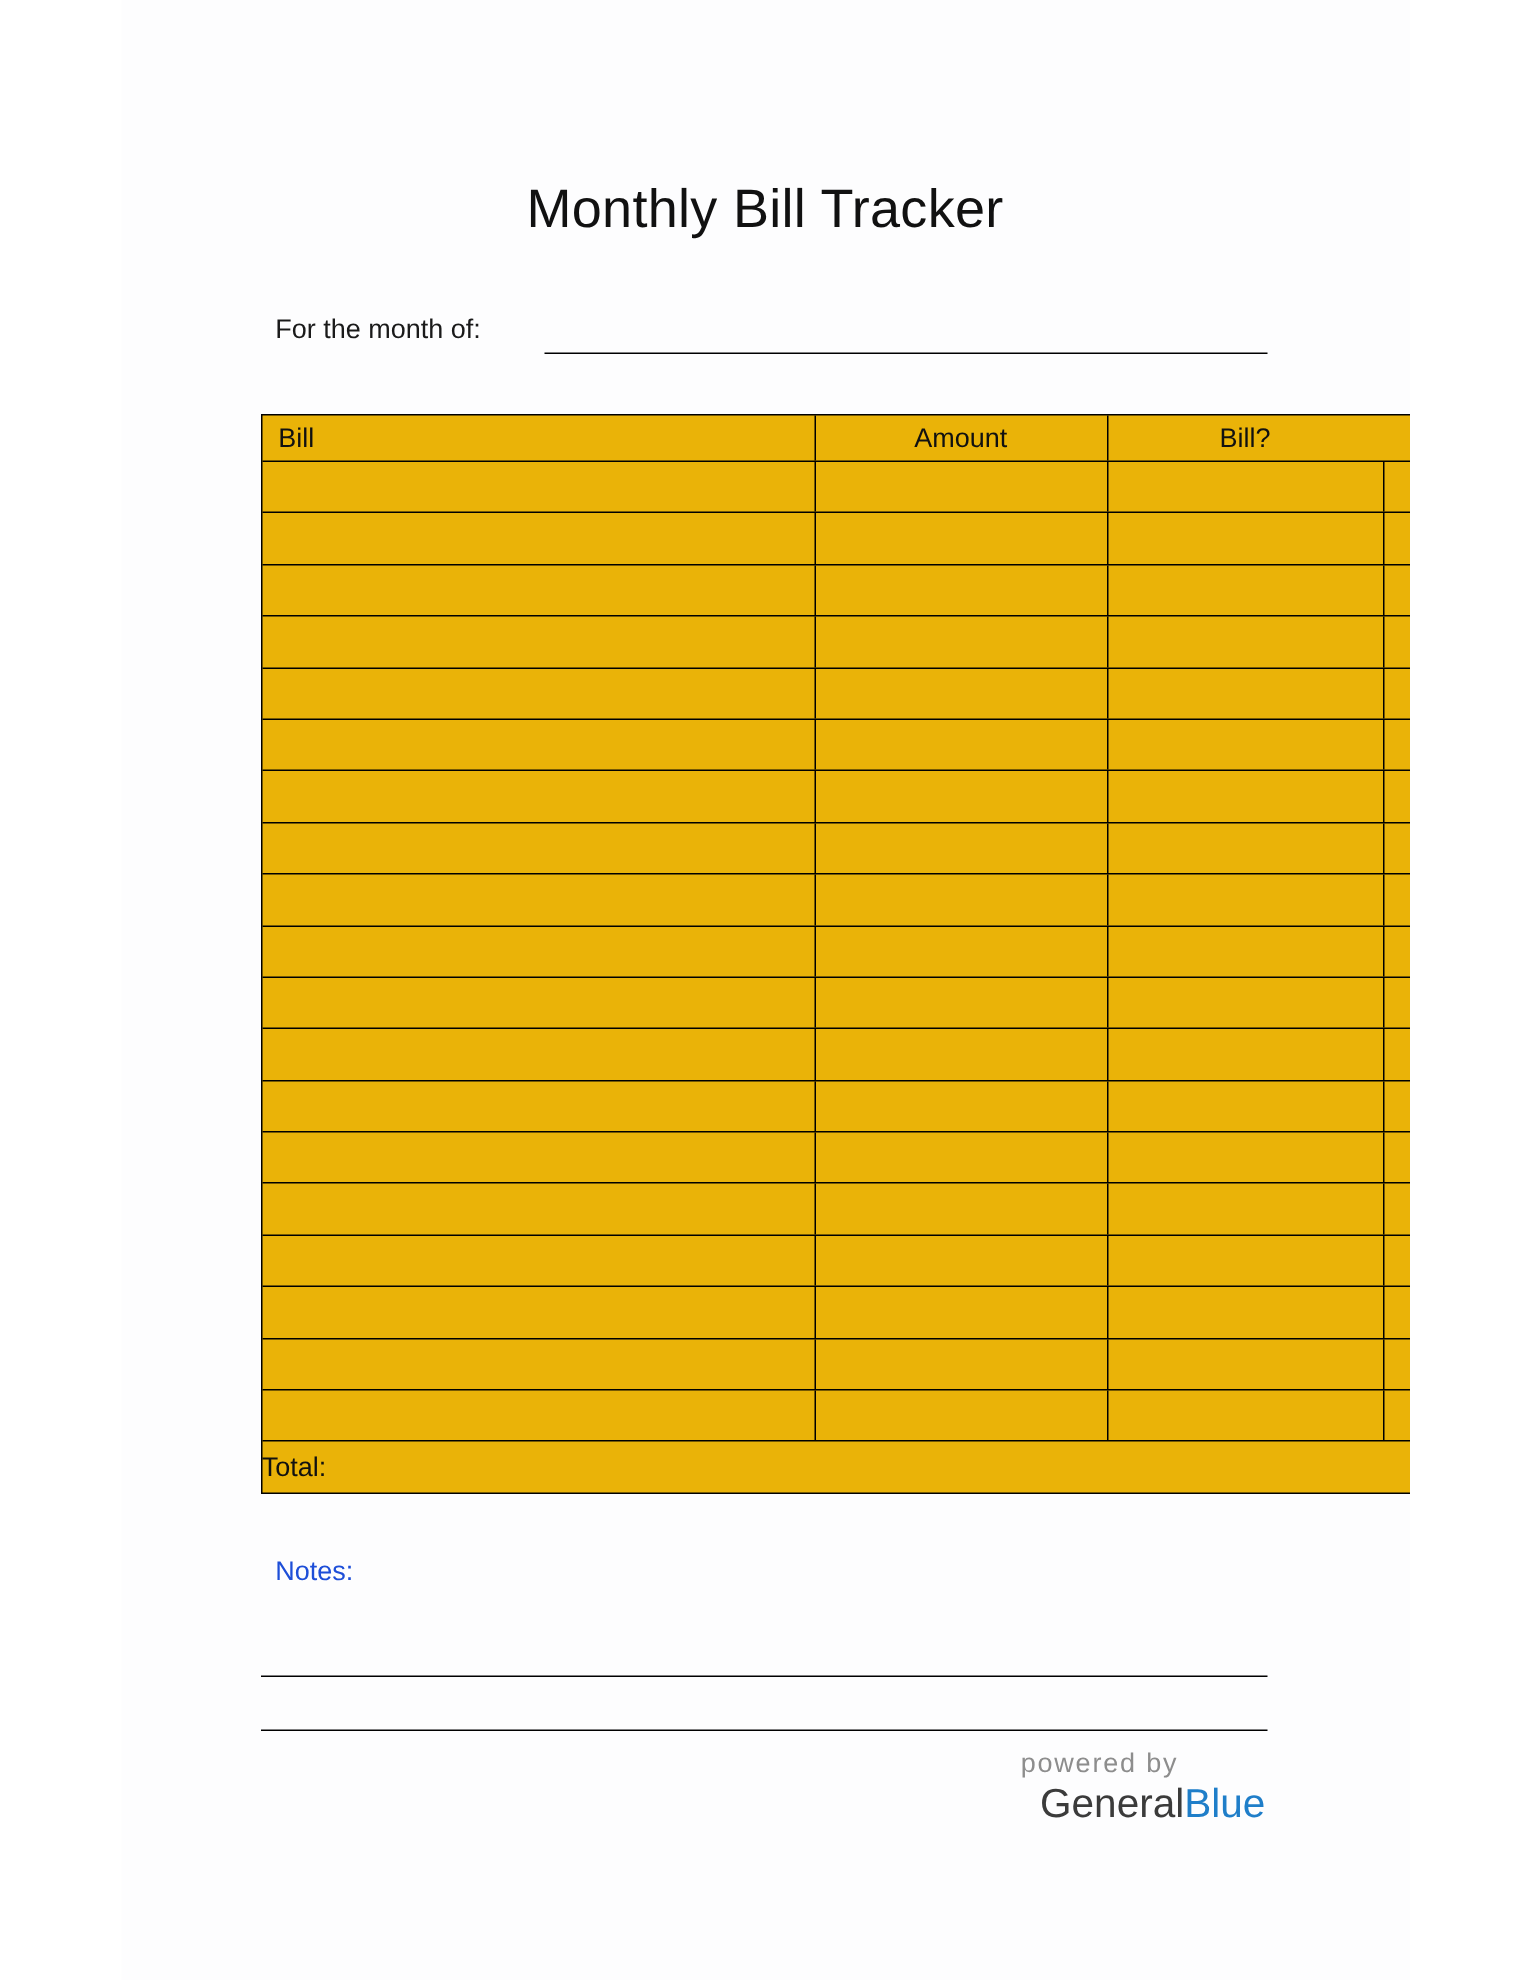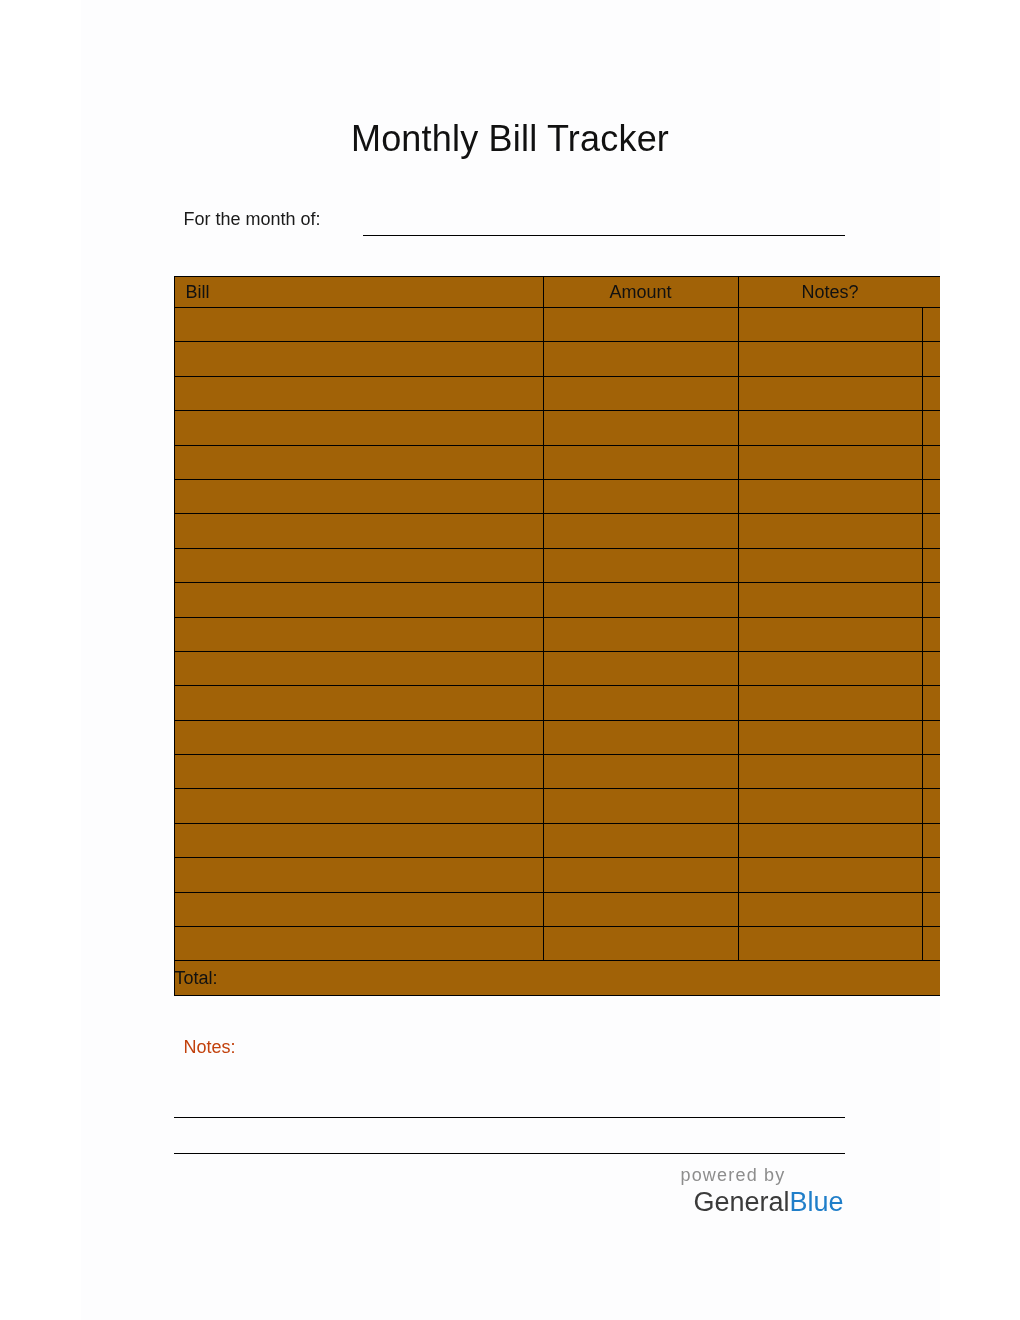--- a/index.html
+++ b/index.html
@@ -45,21 +45,21 @@
     top: 26px;
     height: 0;
     border-top: 1px solid #000;
   }
 
   
   .bill-table {
     width: 833px;
     margin: 41px 0 0 93px;
     border: 1px solid #000;
-    background: #a16207;
+    background: #eab308;
   }
   .thead, .trow {
     display: grid;
     grid-template-columns: 368px 195px 184px 1fr;
   }
   .thead { height: 30px; }
   .hcell {
     display: flex;
     align-items: center;
     justify-content: center;
@@ -95,21 +95,21 @@
     padding-right: 2px;
     color: #111;
   }
   .total-right { flex: 1; height: 100%; }
 
   
   .notes-section { margin: 41px 95px 0 93px; }
   .notes-label {
     font-size: 18px;
     margin-left: 10px;
-    color: #c2410c;
+    color: #1d4ed8;
   }
   .note-line { border-bottom: 1px solid #000; height: 0; }
   .note-line.first { margin-top: 59px; }
   .note-line.second { margin-top: 35px; }
 
   
   .footer {
     margin: 11px 96px 0 0;
     text-align: right;
   }
@@ -136,21 +136,21 @@
 
   <div class="month-section">
     <span class="month-label">For the month of:</span>
     <span class="month-line"></span>
   </div>
 
   <div class="bill-table">
     <div class="thead">
         <div class="hcell left">Bill</div>
         <div class="hcell">Amount</div>
-        <div class="hcell">Notes?</div>
+        <div class="hcell">Bill?</div>
       </div>
     <div>
         <div class="trow">
           <div class="cell"></div>
           <div class="cell"></div>
           <div class="cell"></div>
           <div class="cell paid-cell">
             <span class="checkbox"></span>
           </div>
         </div>

